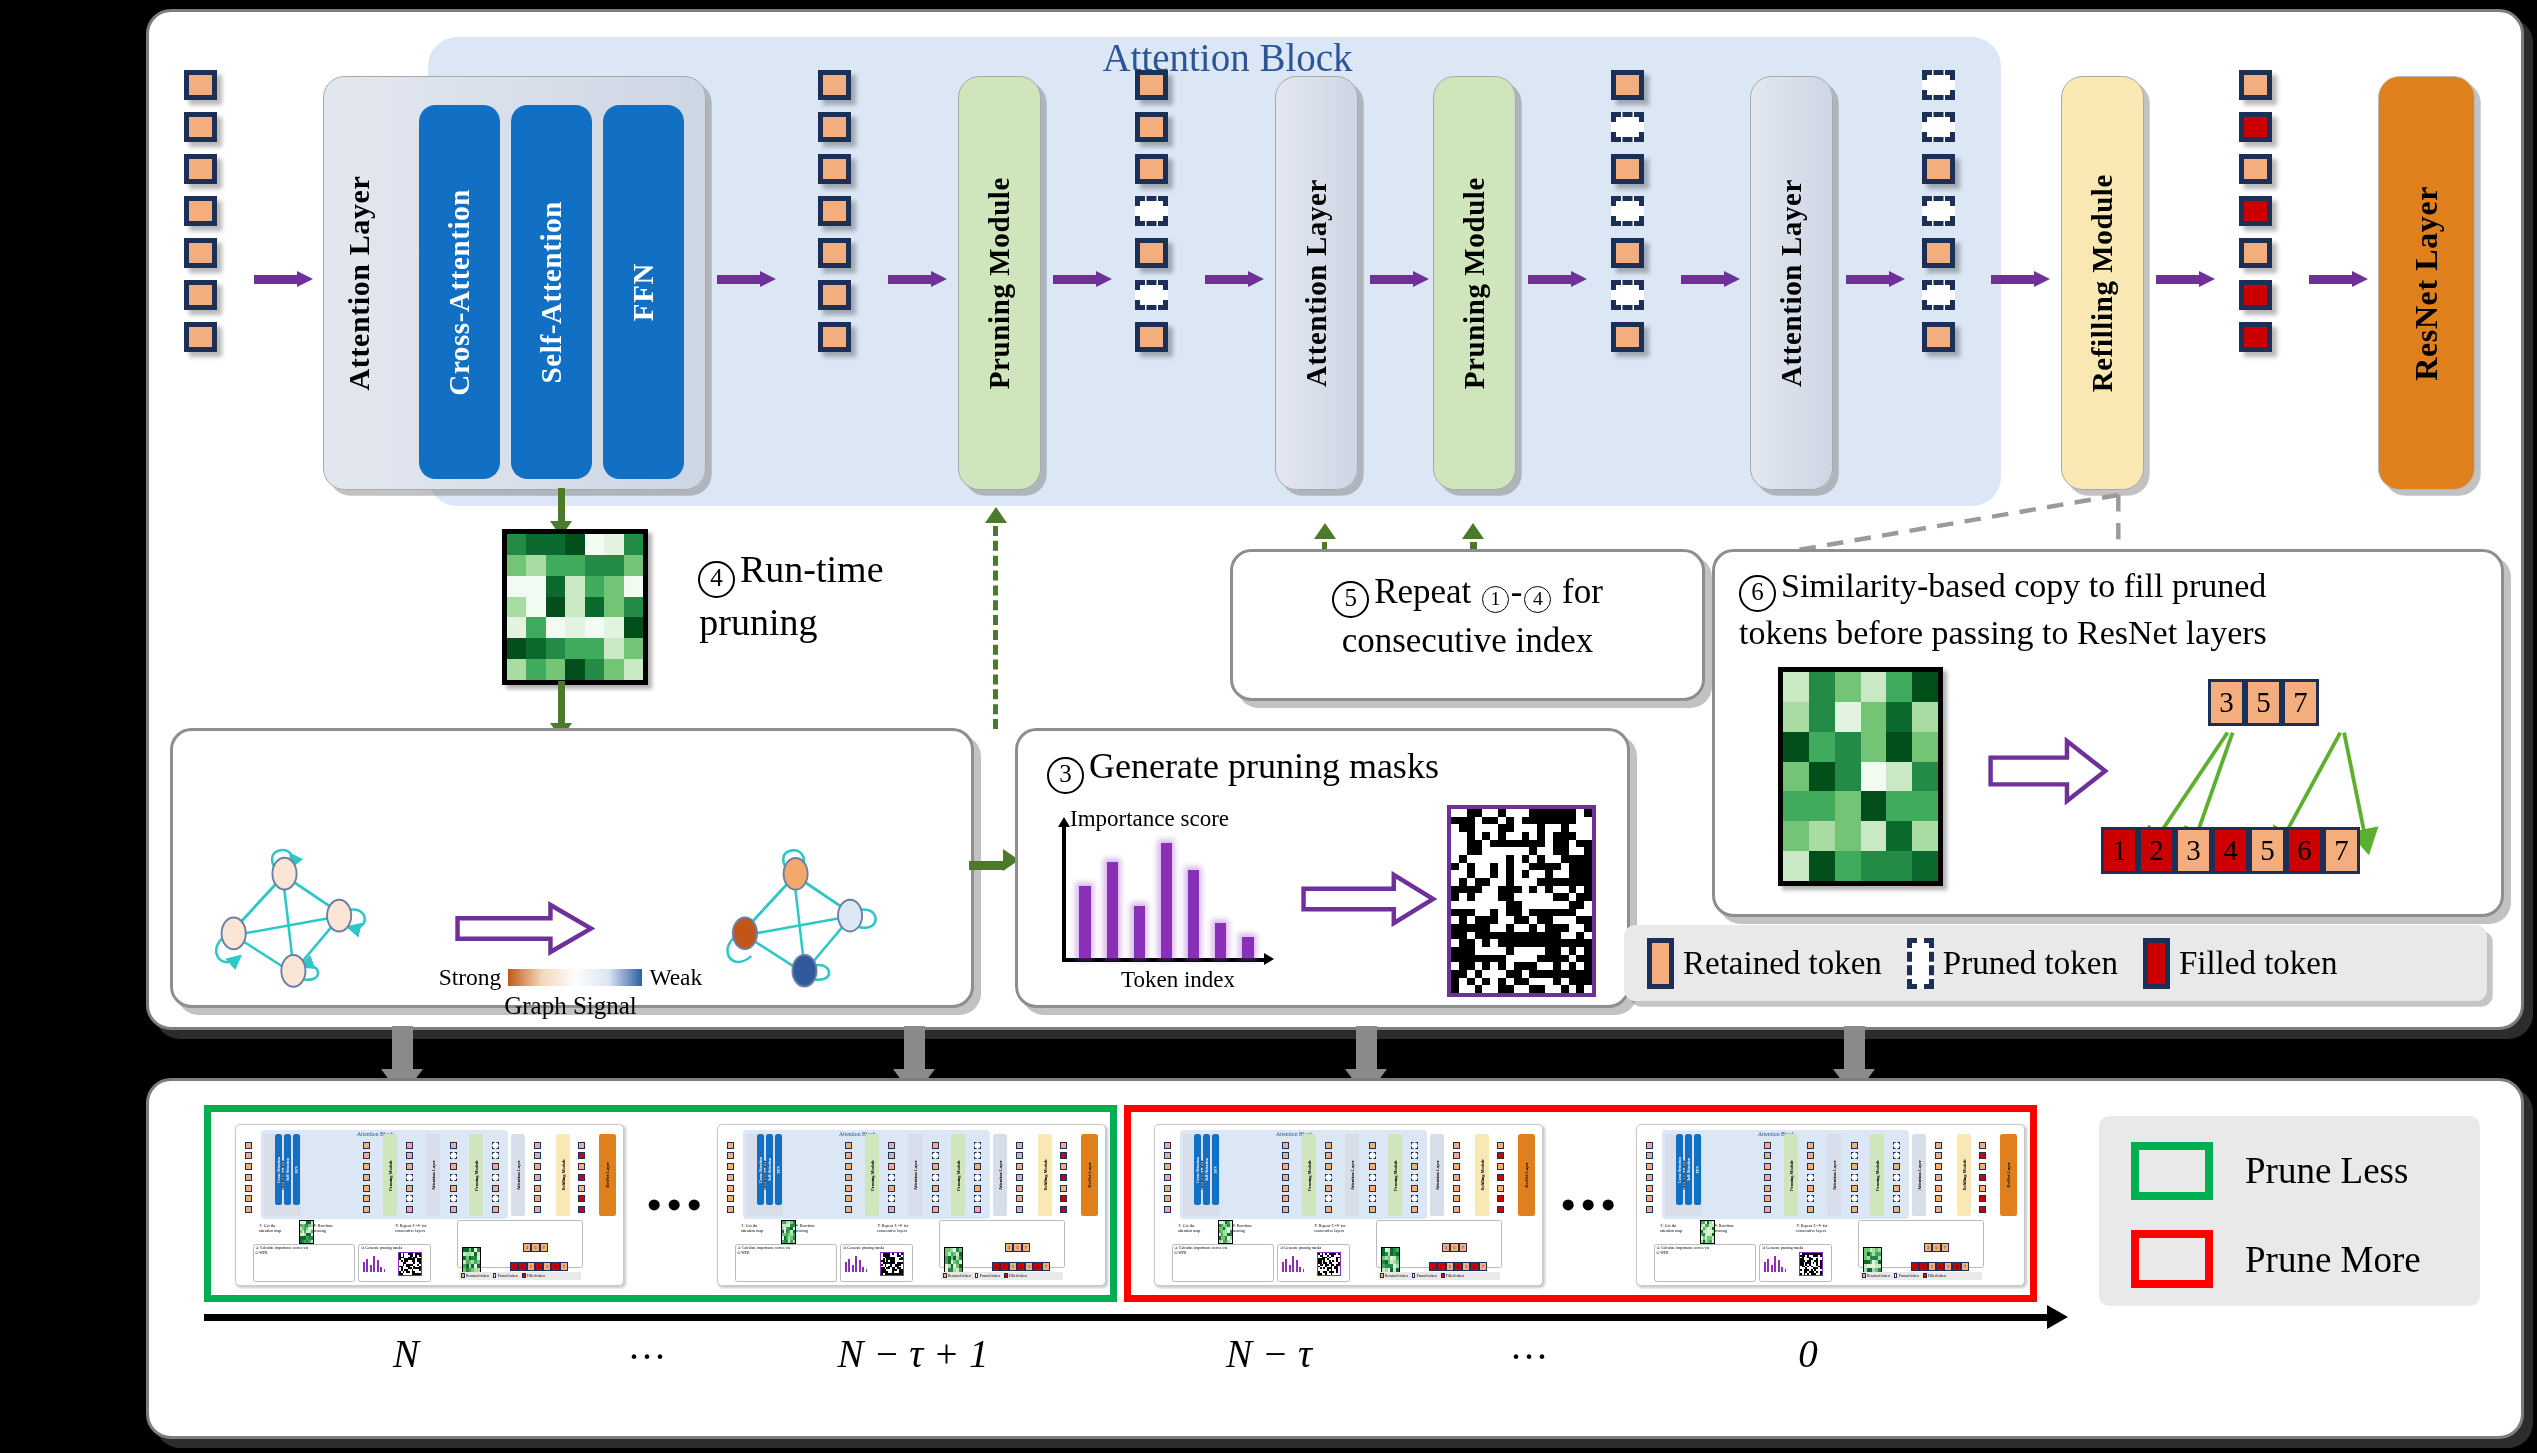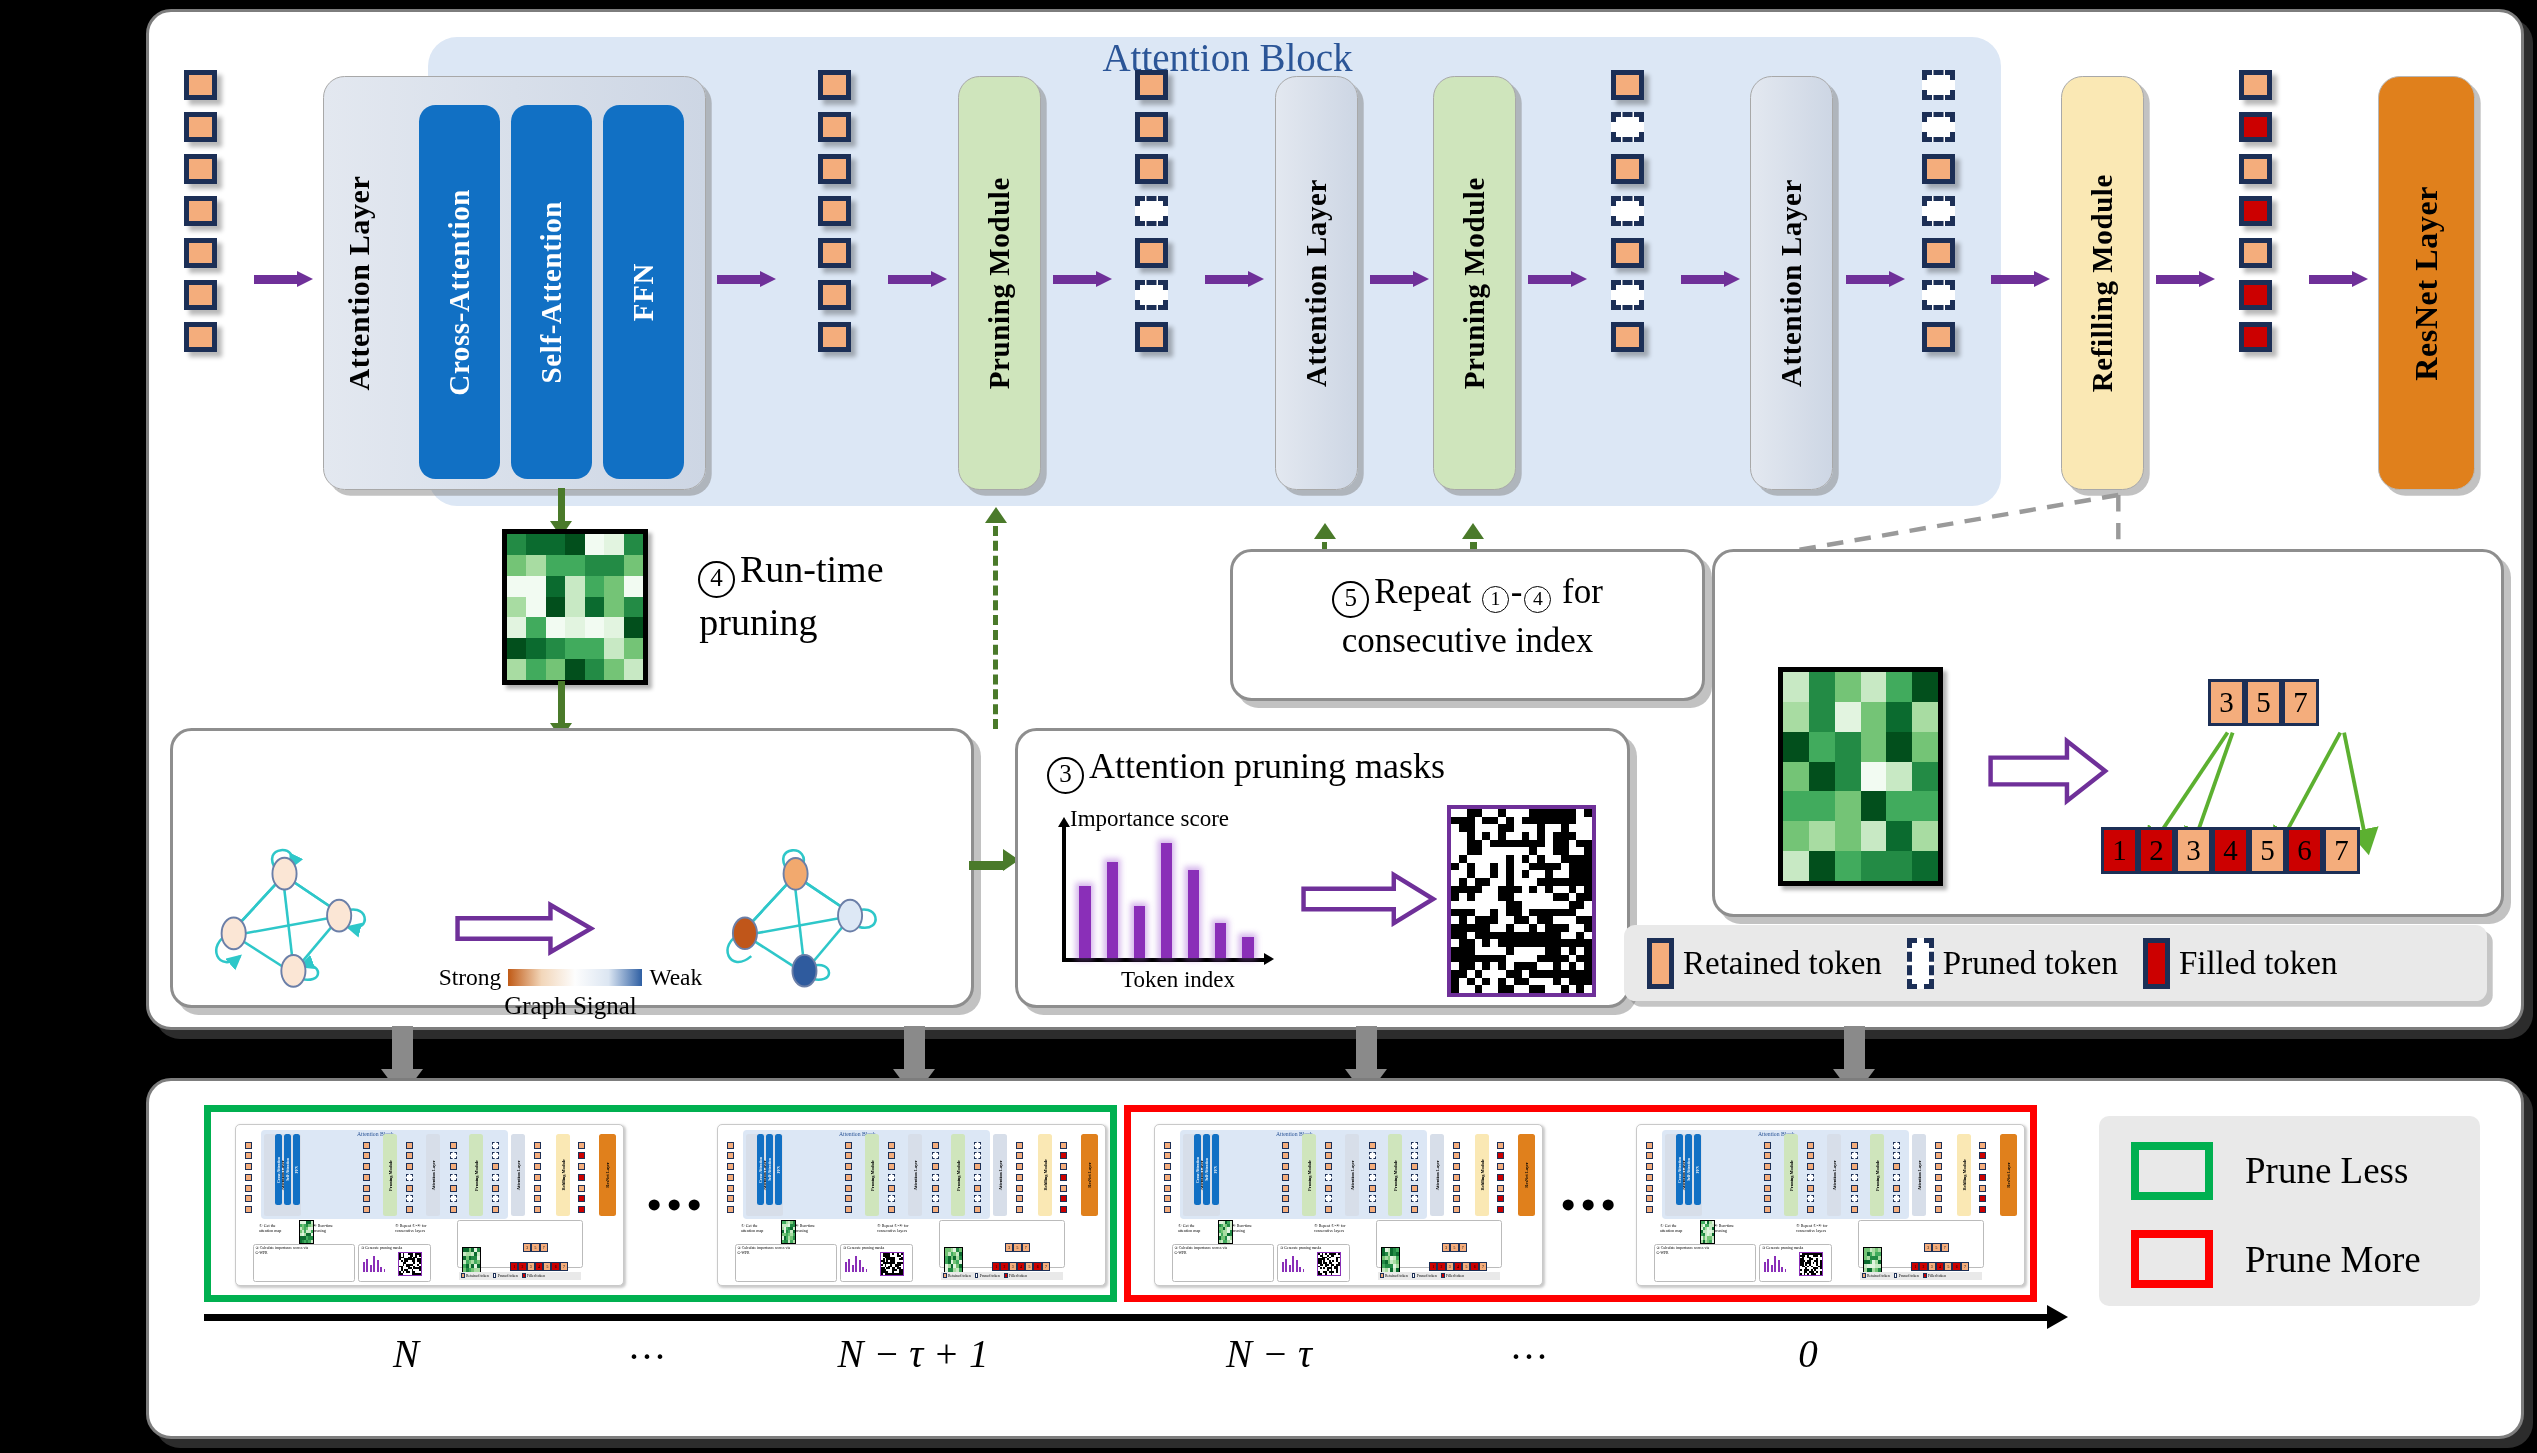--- a/index.html
+++ b/index.html
@@ -425,21 +425,21 @@
       <ellipse cx="82" cy="150" rx="19" ry="25" fill="#c0561a" stroke="#6b7fa8" stroke-width="3"></ellipse>
       <ellipse cx="176" cy="209" rx="19" ry="25" fill="#2f5b9e" stroke="#6b7fa8" stroke-width="3"></ellipse>
     </svg>
   </div>
 
   <div class="gline" style="left:969px;top:861px;width:36px;height:9px;"></div>
   <div class="gtri" style="left:1000px;top:852px;transform:rotate(-90deg);"></div>
 
   <div class="card" style="left:1015px;top:728px;width:609px;height:274px;">
     <div class="steptxt" style="position:absolute;left:29px;top:14px;font-size:36px;">
-      <span class="circnum">3</span><span>Attention pruning masks</span>
+      <span class="circnum">3</span><span>Generate pruning masks</span>
     </div>
 
     <div style="position:absolute;left:33px;top:77px;width:260px;height:184px;">
       <div style="position:absolute;left:19px;top:-2.5px;font-size:23px;white-space:nowrap;">Importance score</div>
       <div class="axis" style="left:11.4px;top:18px;width:3.8px;height:134px;"></div>
       <div class="axhead" style="left:7px;top:9px;border-left:6.3px solid transparent;border-right:6.3px solid transparent;border-bottom:10.8px solid #000;"></div>
       <div class="axis" style="left:11.4px;top:150px;width:203px;height:3.8px;"></div>
       <div class="axhead" style="left:213px;top:145px;border-top:6.3px solid transparent;border-bottom:6.3px solid transparent;border-left:10.8px solid #000;"></div>
       <div class="bars" id="bar-container" style="left:21.6px;top:23px;width:190px;height:127px;">
           <div class="bar" style="left: 3.57143%; width: 6%; height: 56.3636%;"></div>
@@ -898,20 +898,24 @@
   <div class="card" style="left:1230px;top:549px;width:469px;height:146px;">
     <div class="steptxt" style="position:absolute;left:0;top:16.5px;width:469px;text-align:center;font-size:35px;line-height:1.3;">
       <span class="circnum">5</span><span>Repeat</span>
       <span class="circnum sm">1</span><span>-</span><span class="circnum sm">4</span>
       <span>for</span>
       <div>consecutive index</div>
     </div>
   </div>
 
   <div class="card" style="left:1712px;top:549px;width:786px;height:362px;">
+    <div class="steptxt" style="position:absolute;left:24px;top:12.7px;width:742px;font-size:34px;line-height:1.26;">
+      <span class="circnum">6</span><span>Similarity-based copy to fill pruned</span>
+      <div>tokens before passing to ResNet layers</div>
+    </div>
 
     <div class="hm" id="heatmap-2" style="left:63px;top:115px;width:155px;height:209px;
          grid-template-columns:repeat(6,1fr);grid-template-rows:repeat(7,1fr);">
         <i style="background: rgb(200, 233, 196);"></i>
         <i style="background: rgb(35, 139, 69);"></i>
         <i style="background: rgb(116, 196, 118);"></i>
         <i style="background: rgb(200, 233, 196);"></i>
         <i style="background: rgb(65, 171, 93);"></i>
         <i style="background: rgb(2, 79, 28);"></i>
         <i style="background: rgb(168, 220, 162);"></i>

